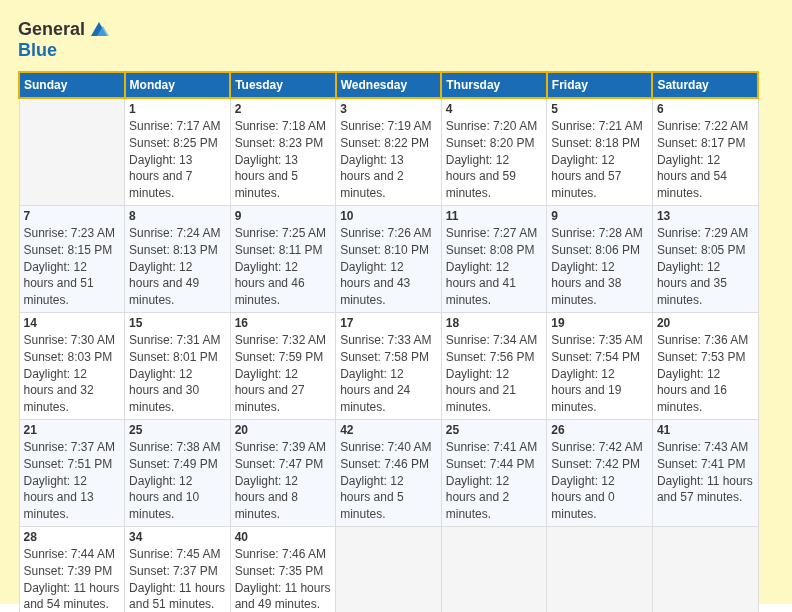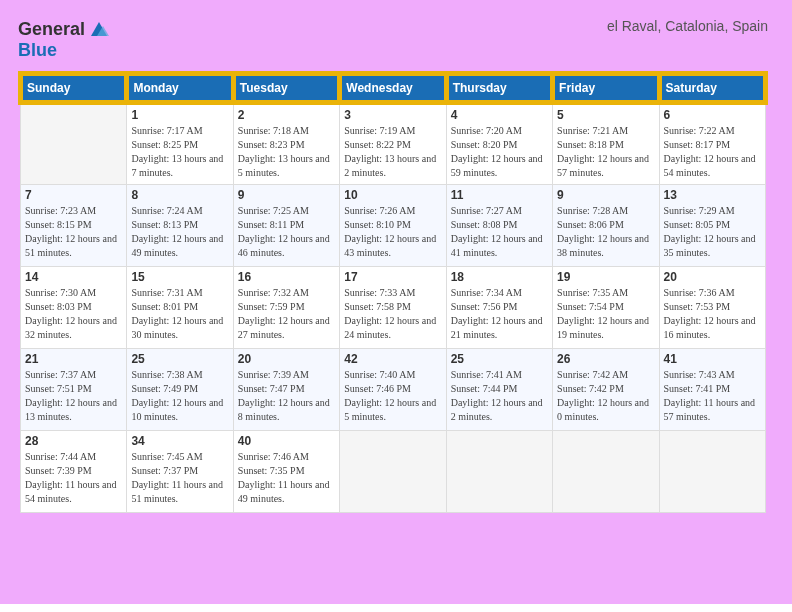--- a/index.html
+++ b/index.html
@@ -6,22 +6,22 @@
     body {
       font-family: Arial, sans-serif;
       background: #fff;
       width: 792px;
       height: 612px;
       overflow: hidden;
     }
     .page {
       width: 792px;
       height: 604px;
-      padding: 18px 24px 10px 18px;
-      background: #f0abfc;
+      padding: 18px 33px 10px 18px;
+      background: #fef9c3;
     }
     .header {
       display: flex;
       justify-content: space-between;
       align-items: flex-start;
       margin-bottom: 10px;
     }
     .logo {
       display: flex;
       align-items: center;
@@ -52,41 +52,40 @@
       border-collapse: collapse;
       table-layout: fixed;
     }
     .calendar thead tr th {
       background: #1a6db5;
       color: #fff;
       font-size: 12px;
       font-weight: bold;
       padding: 5px 4px;
       text-align: left;
-      border: 5px solid #eab308;
+      border: 2px solid #eab308;
     }
     .calendar tbody tr td {
       border: 1px solid #ddd;
       vertical-align: top;
       padding: 3px 4px;
       font-size: 9.5px;
       color: #333;
       height: 82px;
     }
     .day-number {
       font-size: 12px;
       font-weight: bold;
       color: #333;
       margin-bottom: 2px;
     }
     .day-info {
-      font-size: 10px;
+      font-size: 12px;
       color: #444;
       line-height: 1.4;
-      font-family: Liberation Serif, serif;
     }
     .empty-cell {
       background: #f9f9f9;
     }
     tbody tr:nth-child(even) td {
       background: #f5f8ff;
     }
     tbody tr:nth-child(odd) td {
       background: #fff;
     }
@@ -105,21 +104,20 @@
           <span class="logo-general" style="font-size:18px;font-weight:bold;">General</span>
           <svg class="logo-icon" viewBox="0 0 22 22" xmlns="http://www.w3.org/2000/svg">
             <polygon points="4,18 12,4 20,18" fill="#1a6db5"></polygon>
             <polygon points="10,18 16,8 22,18" fill="#5aabde" opacity="0.7"></polygon>
           </svg>
         </div>
         <div class="logo-blue" style="font-size:18px;font-weight:bold;color:#1a6db5;">Blue</div>
       </div>
     </div>
     <div class="title-block">
-      <h2>el Raval, Catalonia, Spain</h2>
     </div>
   </div>
 
   <table class="calendar">
     <thead>
       <tr>
         <th>Sunday</th>
         <th>Monday</th>
         <th>Tuesday</th>
         <th>Wednesday</th>

